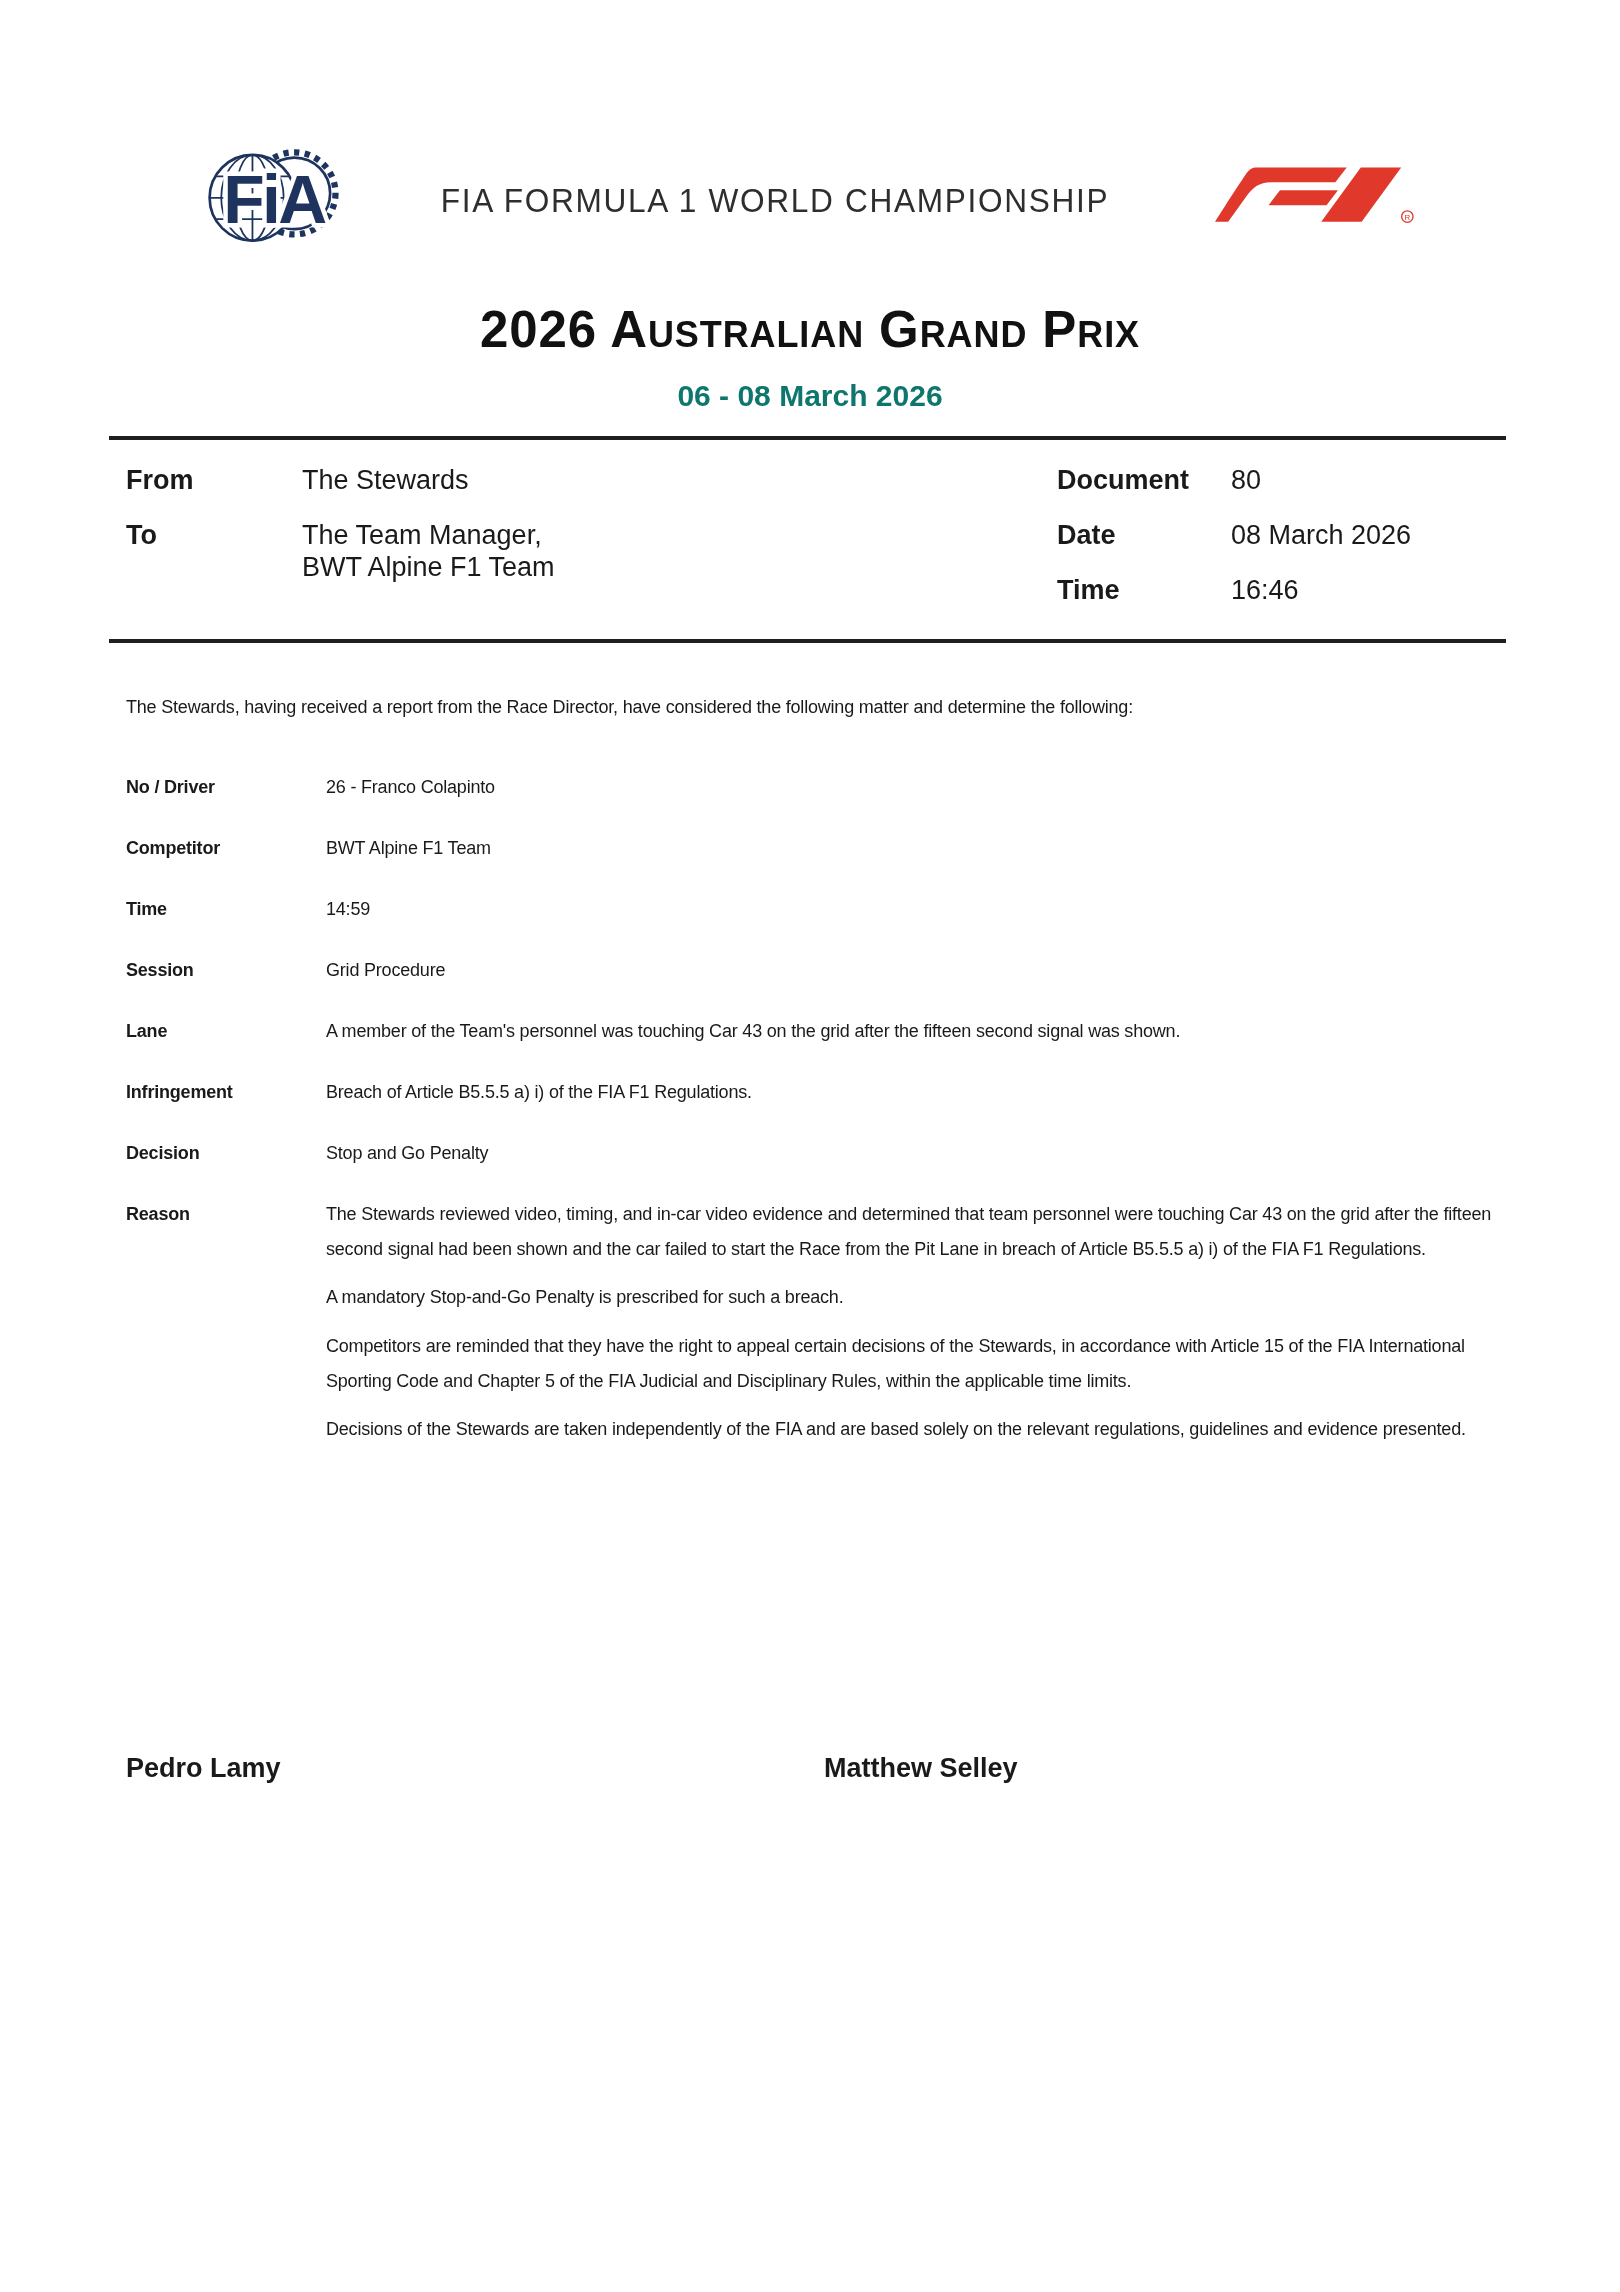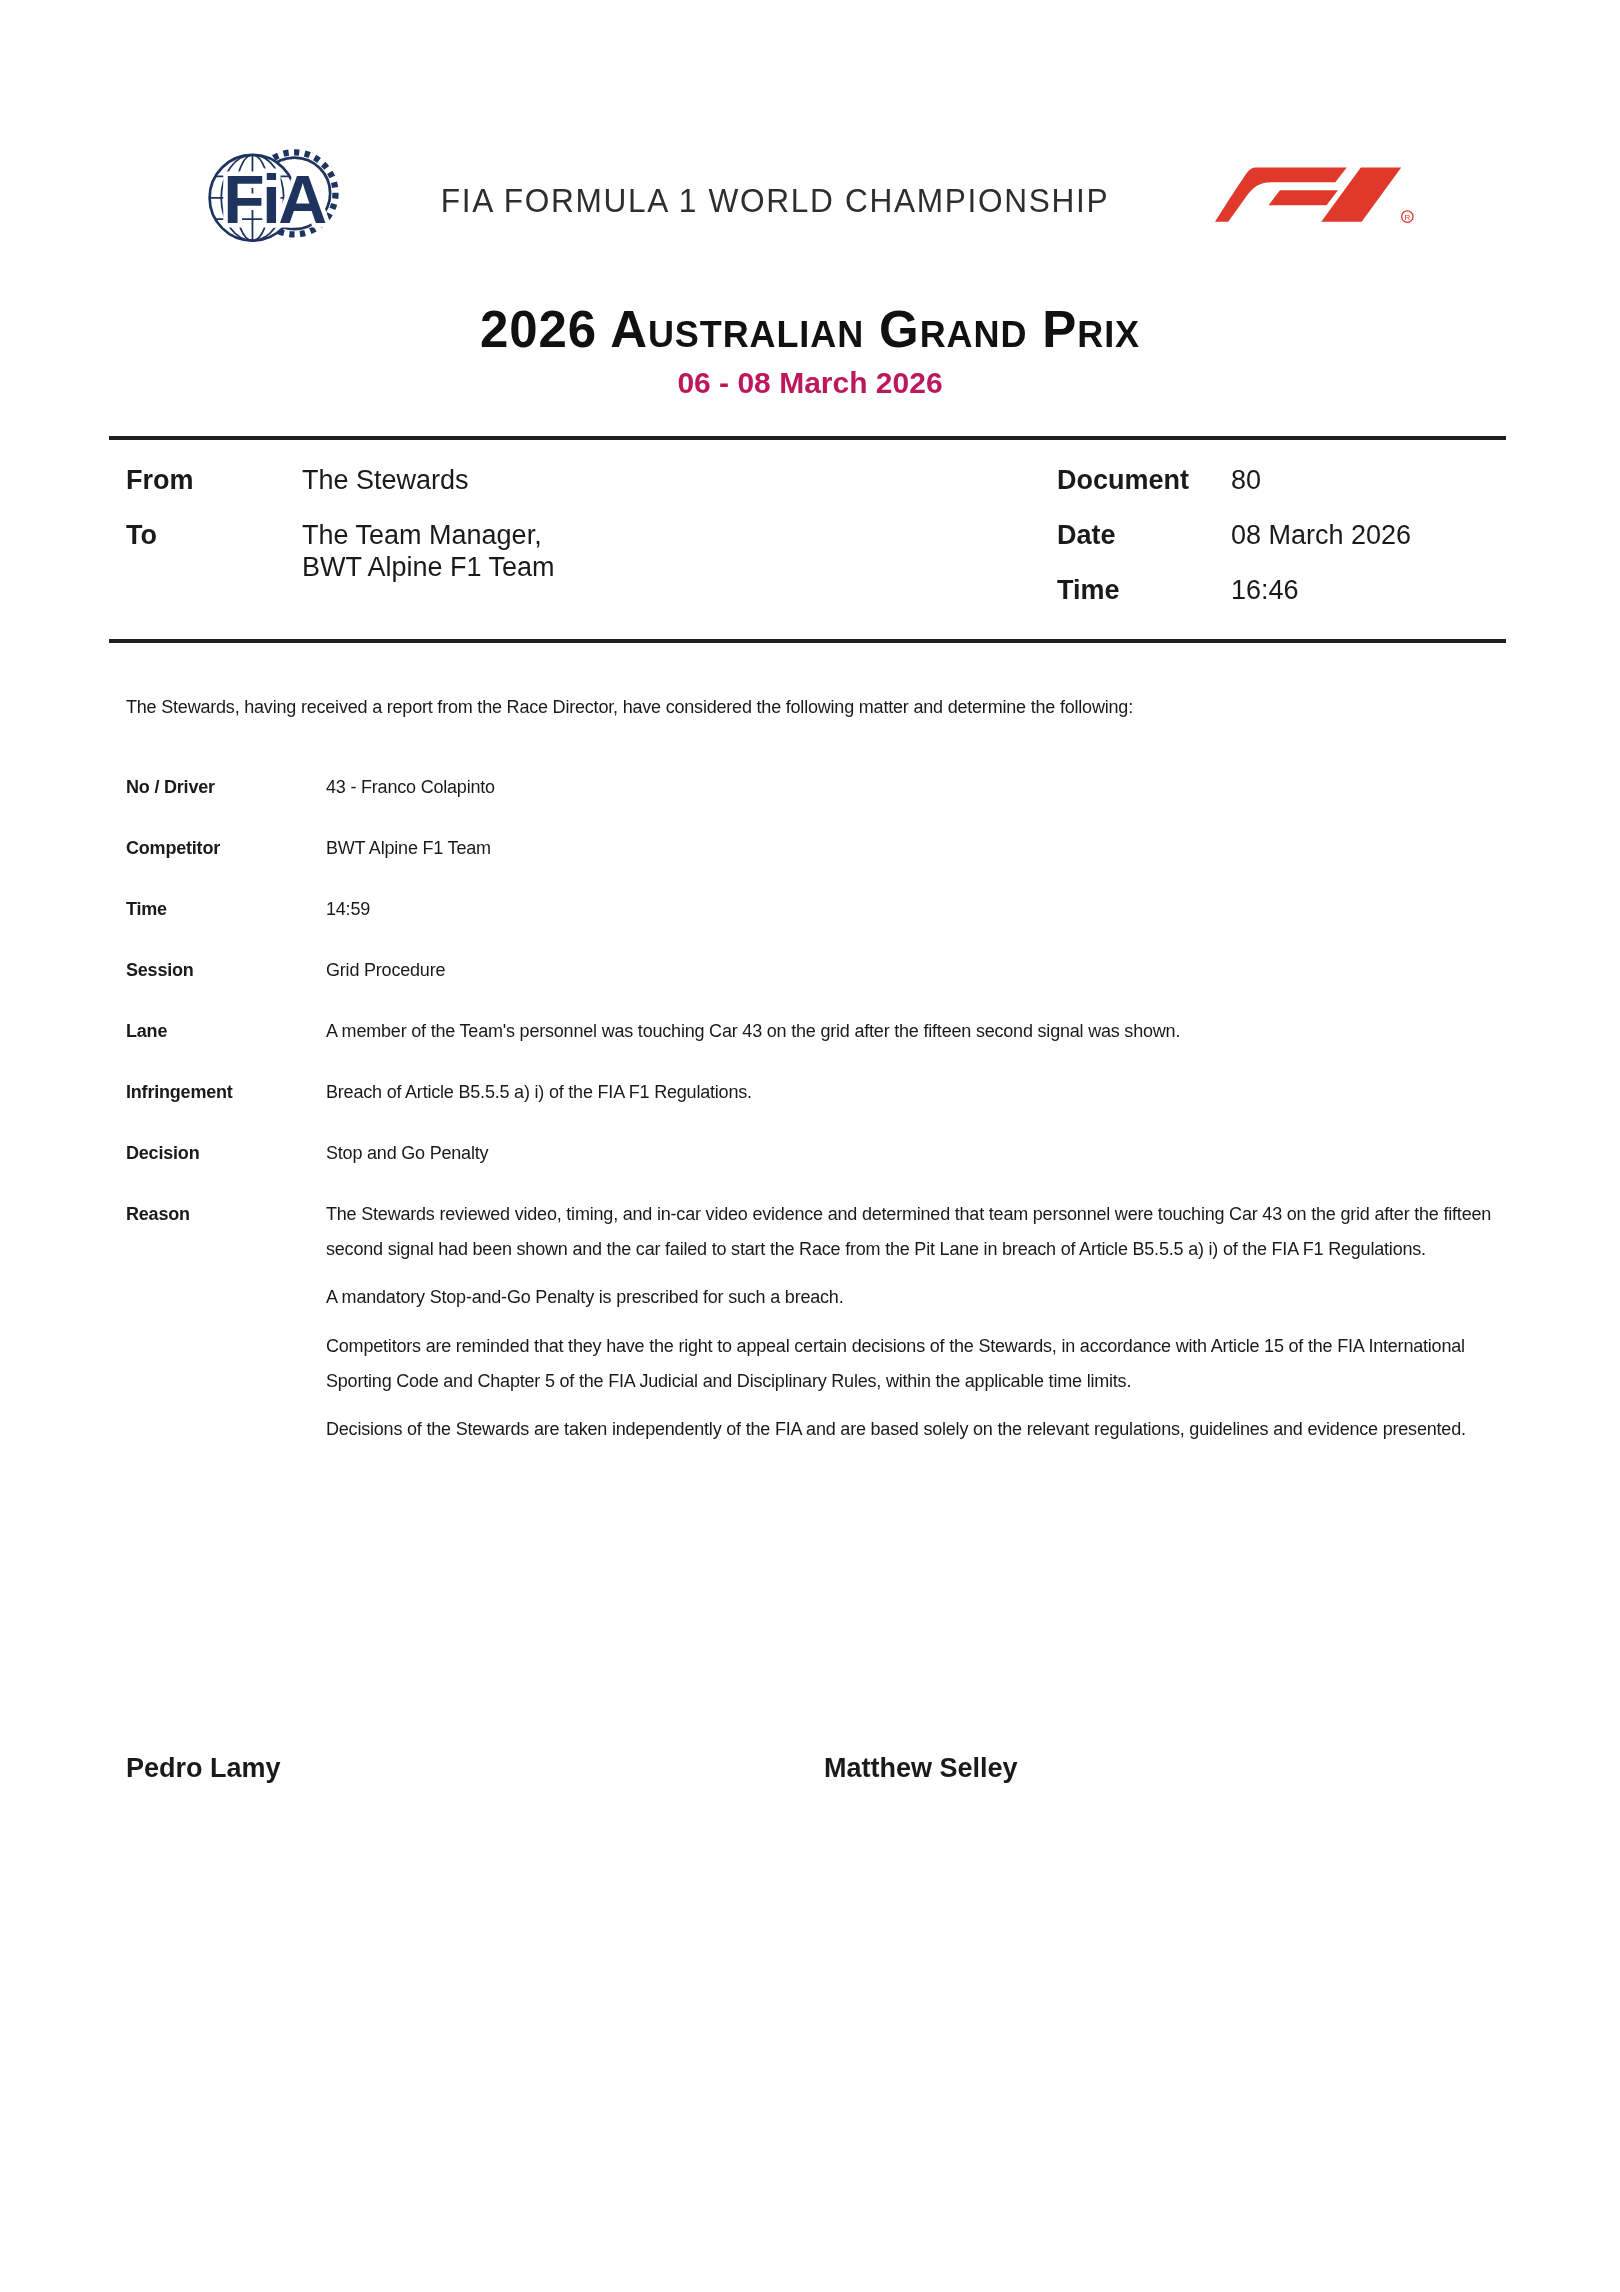--- a/index.html
+++ b/index.html
@@ -57,22 +57,22 @@
     font-weight: bold;
     font-variant: small-caps;
     letter-spacing: 0.9px;
     line-height: 59px;
     color: #111111;
   }
   .event-dates {
     font-size: 30px;
     font-weight: bold;
     line-height: 38px;
-    margin-top: 5px;
-    color: #be185d;
+    margin-top: 18px;
+    color: #0f766e;
   }
 
   
   .rule {
     position: absolute;
     left: 109px;
     width: 1397px;
     height: 3.6px;
     background: #1f1f1f;
   }
@@ -202,21 +202,21 @@
     </div>
   </div>
 
   <div class="rule rule-2"></div>
 
   <div class="content">
     <p class="intro">The Stewards, having received a report from the Race Director, have considered the following matter and determine the following:</p>
 
     <div class="drow">
       <div class="dlabel">No / Driver</div>
-      <div class="dvalue">43 - Franco Colapinto</div>
+      <div class="dvalue">26 - Franco Colapinto</div>
     </div>
     <div class="drow">
       <div class="dlabel">Competitor</div>
       <div class="dvalue">BWT Alpine F1 Team</div>
     </div>
     <div class="drow">
       <div class="dlabel">Time</div>
       <div class="dvalue">14:59</div>
     </div>
     <div class="drow">

